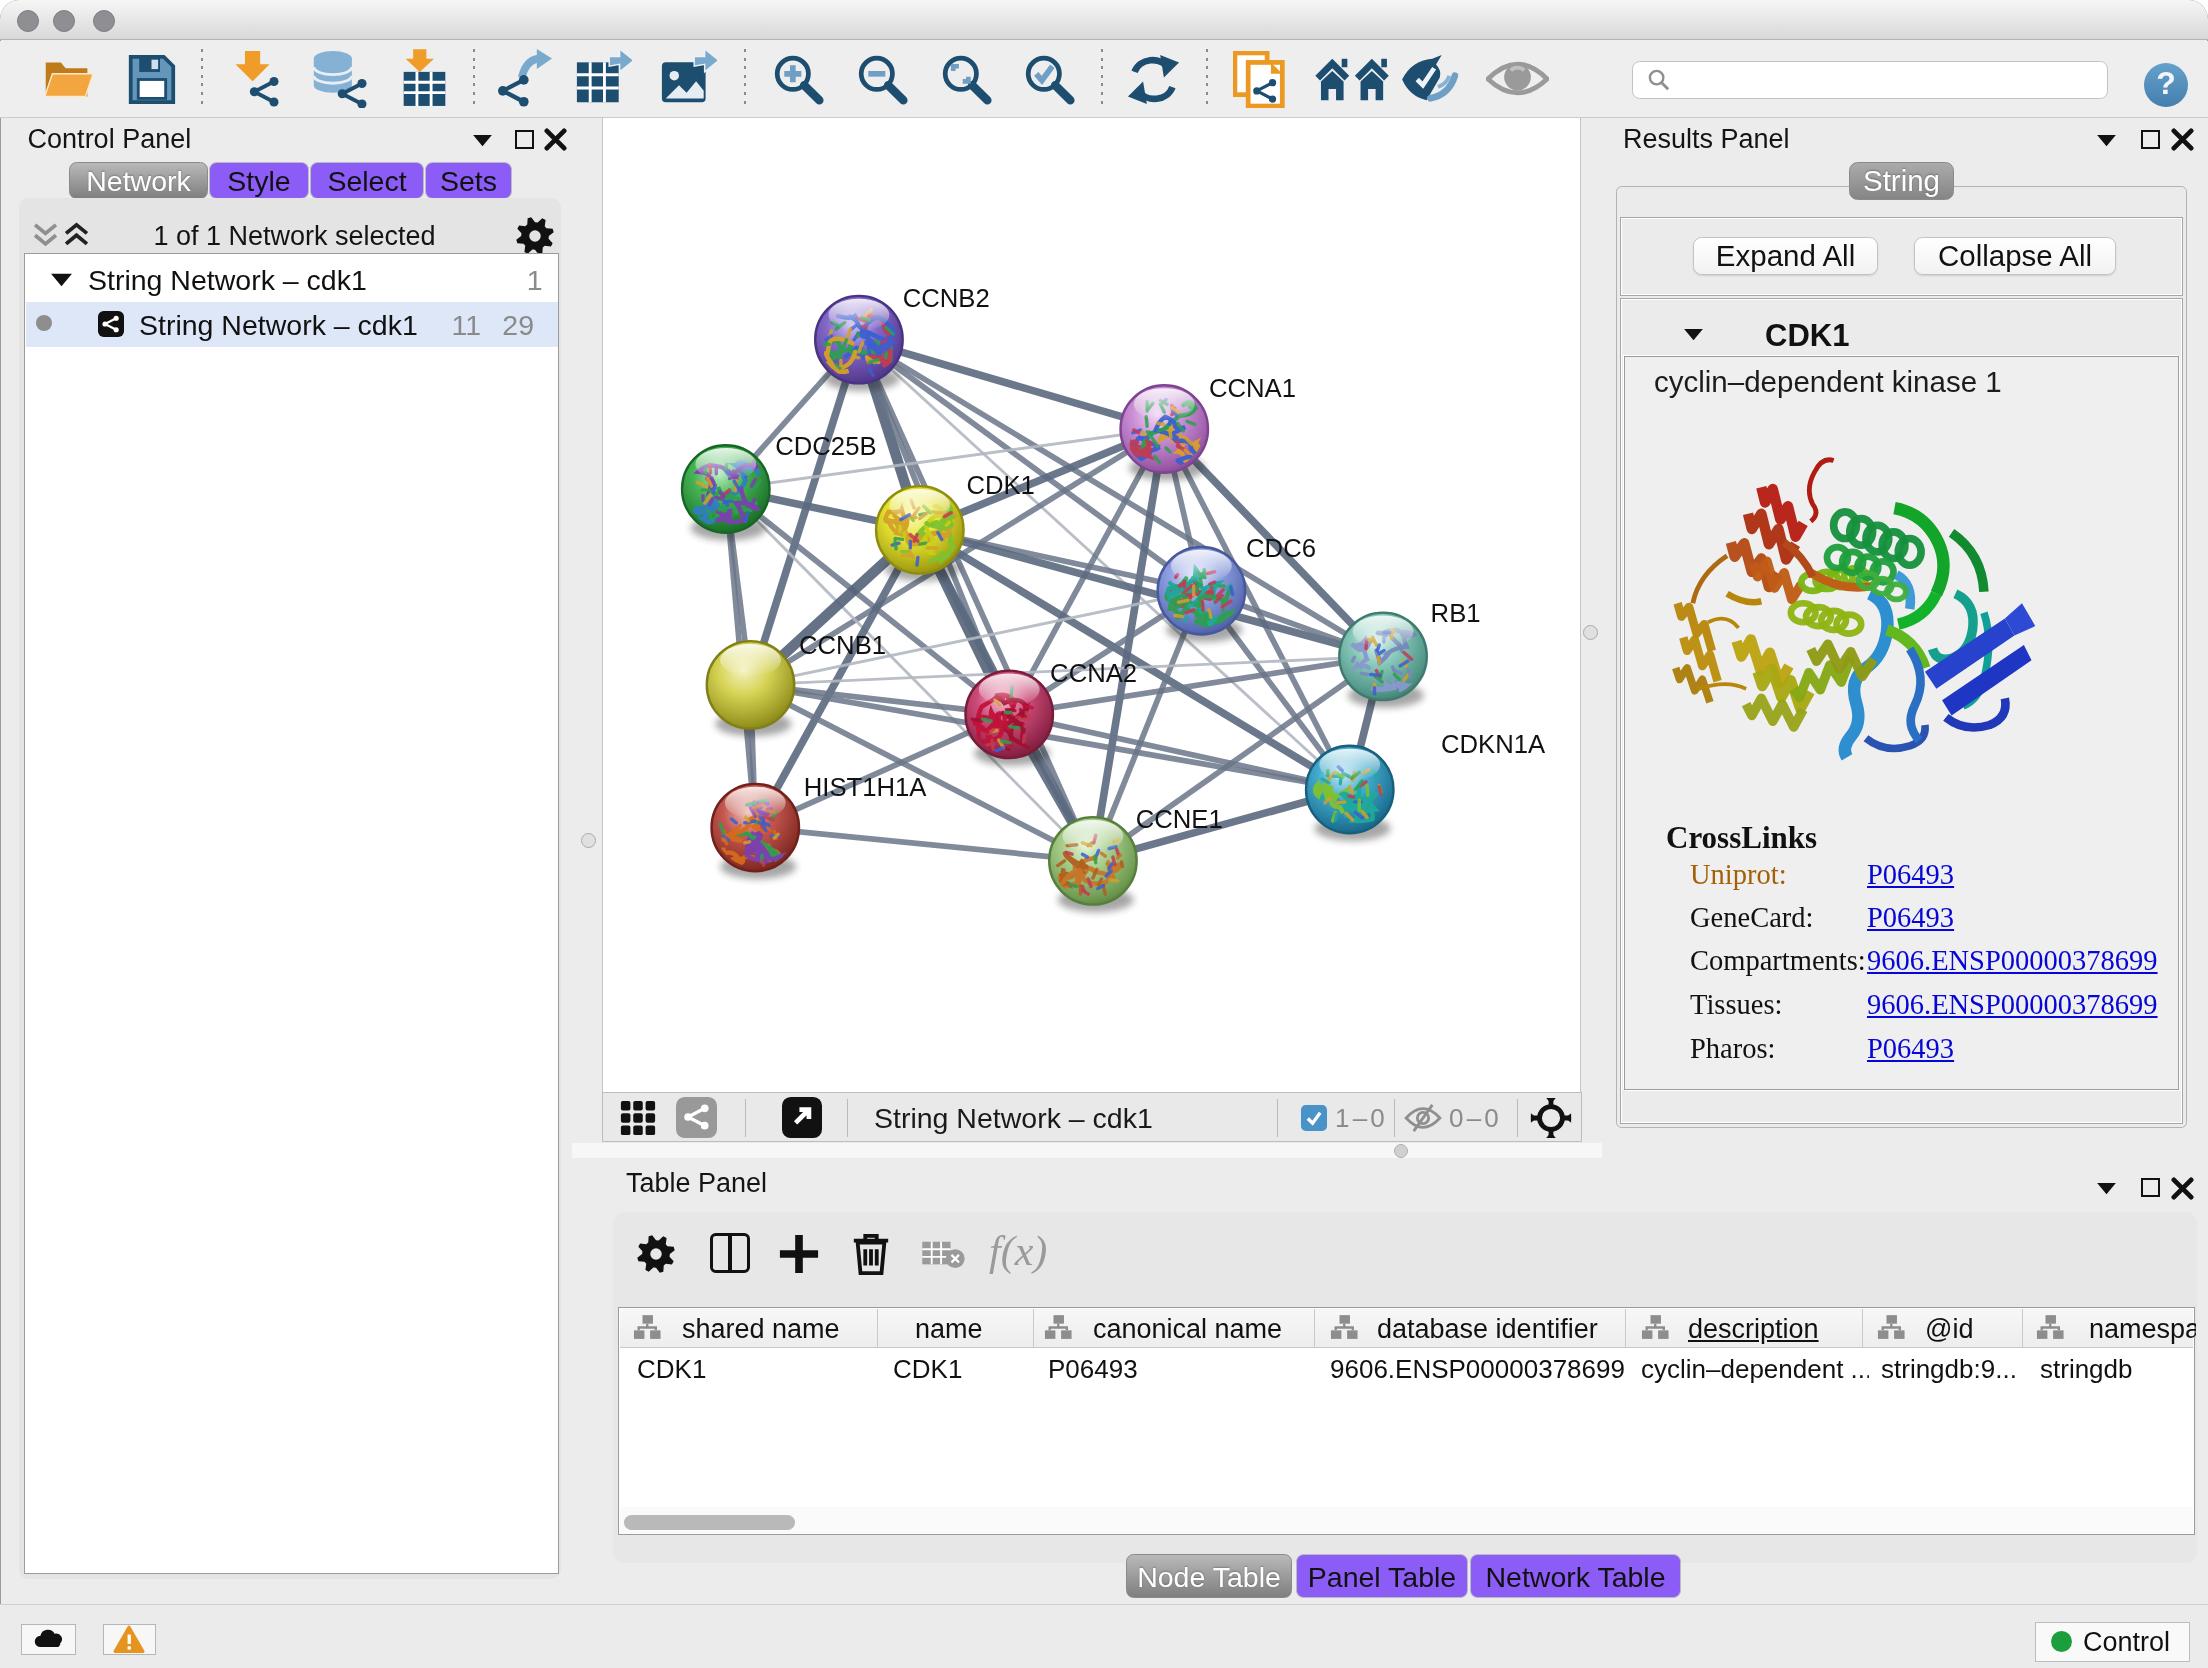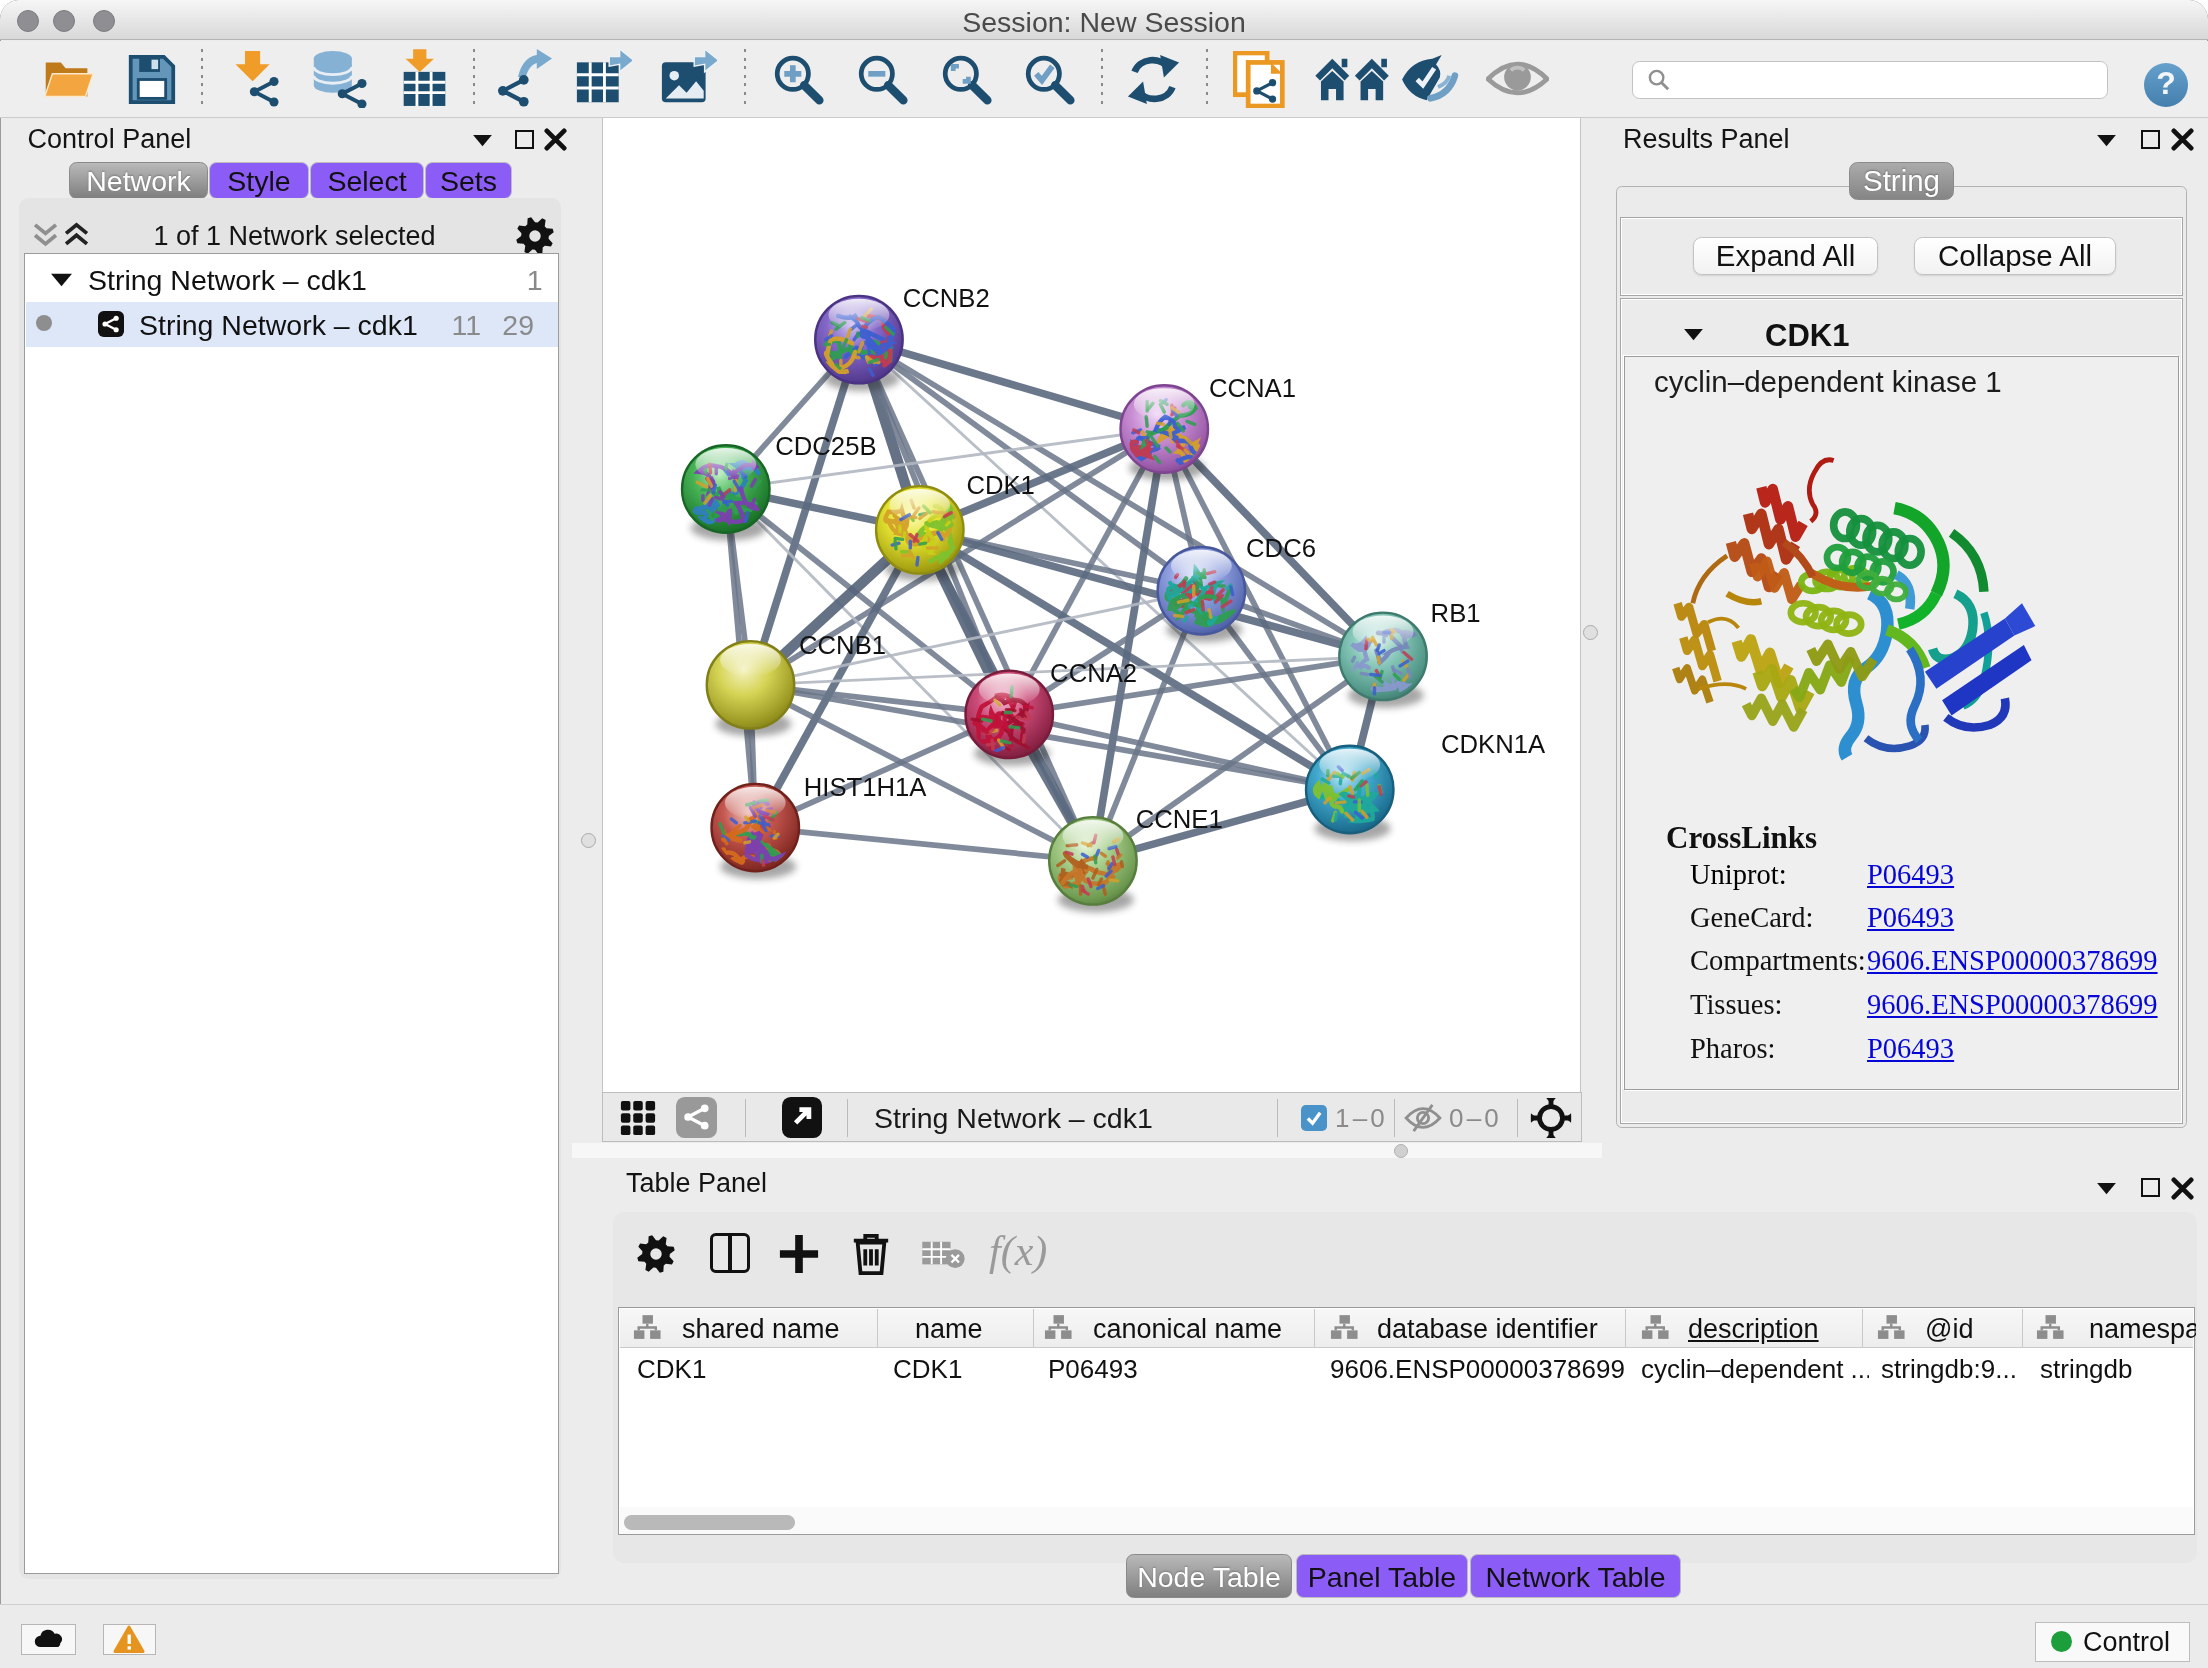--- a/index.html
+++ b/index.html
@@ -15,21 +15,20 @@
 .etched{border:1.9px solid #a6a6a6;box-shadow:1px 1px 0 #fff inset,-1px -1px 0 #fff inset}
 .btn{background:linear-gradient(#ffffff,#f2f2f2);border:1.4px solid #c3c3c3;border-radius:8.6px;font-size:29.5px;color:#111;text-align:center;box-shadow:0 1px 1.9px rgba(0,0,0,.12)}
 a.lnk{color:#0606d6;text-decoration:underline}
 .serif{font-family:"Liberation Serif",serif}
 </style></head><body>
 <div class="win">
     <div class="a titlebar"></div>
     <div class="a tl" style="left:17px"></div>
     <div class="a tl" style="left:53px"></div>
     <div class="a tl" style="left:93px"></div>
-    <div class="a title">Session: New Session</div>
     <div class="a toolbar"></div>
     <svg class="a" style="left:40px;top:53px" width="55" height="53" viewBox="0 0 58 56">
       <path d="M6,10 L22,10 L27,16 L50,16 L50,46 L6,46 Z" fill="#bf7a1a"></path>
       <path d="M13,22 L56,22 L48,46 L5,46 Z" fill="#f3a53f" stroke="#fce9cc" stroke-width="1.5"></path>
     </svg>
     <svg class="a" style="left:126px;top:53px" width="51" height="53" viewBox="0 0 54 56">
       <path d="M5,4 H40 L50,14 V52 H5 Z" fill="#6496ba" stroke="#1d4e70" stroke-width="4"></path>
       <rect x="14" y="4" width="22" height="16" fill="#1d4e70"></rect>
       <rect x="27" y="7" width="7" height="10" fill="#cfe0ec"></rect>
       <rect x="13" y="28" width="29" height="20" fill="#ffffff" stroke="#1d4e70" stroke-width="3"></rect>
@@ -869,21 +868,21 @@
       <ellipse cx="208" cy="136" rx="10" ry="8" fill="none" stroke="#3fae3c" stroke-width="6" opacity="0.95"></ellipse>
       <ellipse cx="223" cy="142" rx="10" ry="8" fill="none" stroke="#3fae3c" stroke-width="6" opacity="0.95"></ellipse>
       <ellipse cx="238" cy="148" rx="10" ry="8" fill="none" stroke="#3fae3c" stroke-width="6" opacity="0.95"></ellipse>
       <path d="M228,188 Q258,198 268,228" fill="none" stroke="#62b81e" stroke-width="12"></path>
       <path d="M296,86 Q328,108 330,148" fill="none" stroke="#128a30" stroke-width="10"></path>
       <path d="M252,208 Q272,238 257,268 Q247,288 262,304" fill="none" stroke="#2a6fc4" stroke-width="9"></path>
       <path d="M120,96 Q140,110 150,132" fill="none" stroke="#b2491a" stroke-width="8"></path>
       <path d="M60,150 Q80,162 96,158" fill="none" stroke="#b8860b" stroke-width="7"></path>
     </svg>
     <div class="a serif" style="left:1666px;top:820px;font-size:31px;font-weight:bold;color:#111">CrossLinks</div>
-    <div class="a serif" style="left:1690px;top:859px;font-size:28.5px;color:#000000">Uniprot:</div>
+    <div class="a serif" style="left:1690px;top:859px;font-size:28.5px;color:#a16207">Uniprot:</div>
     <div class="a serif" style="left:1867px;top:859px;font-size:28.5px"><a class="lnk">P06493</a></div>
     <div class="a serif" style="left:1690px;top:902px;font-size:28.5px;color:#111">GeneCard:</div>
     <div class="a serif" style="left:1867px;top:902px;font-size:28.5px"><a class="lnk">P06493</a></div>
     <div class="a serif" style="left:1690px;top:945px;font-size:28.5px;color:#111">Compartments:</div>
     <div class="a serif" style="left:1867px;top:945px;font-size:28.5px"><a class="lnk">9606.ENSP00000378699</a></div>
     <div class="a serif" style="left:1690px;top:989px;font-size:28.5px;color:#111">Tissues:</div>
     <div class="a serif" style="left:1867px;top:989px;font-size:28.5px"><a class="lnk">9606.ENSP00000378699</a></div>
     <div class="a serif" style="left:1690px;top:1033px;font-size:28.5px;color:#111">Pharos:</div>
     <div class="a serif" style="left:1867px;top:1033px;font-size:28.5px"><a class="lnk">P06493</a></div>
     <div class="a" style="left:572px;top:1158px;width:1637px;height:458px;background:#ececec"></div>

